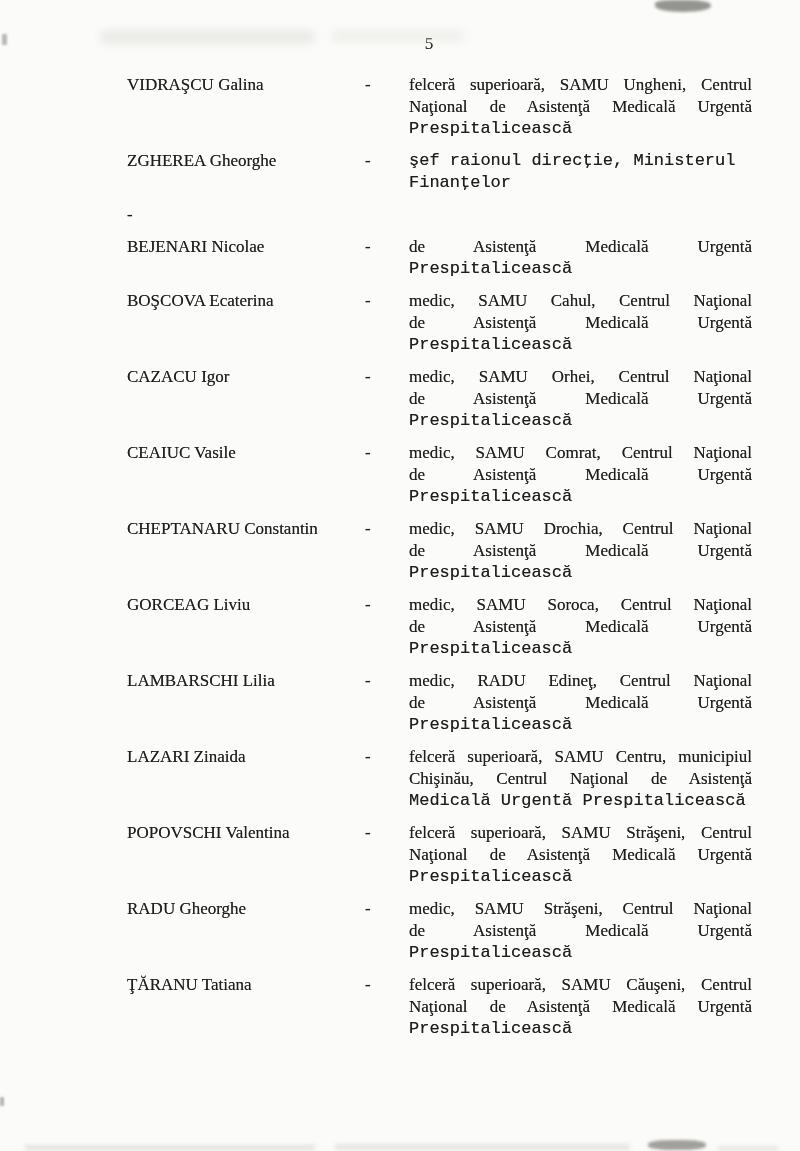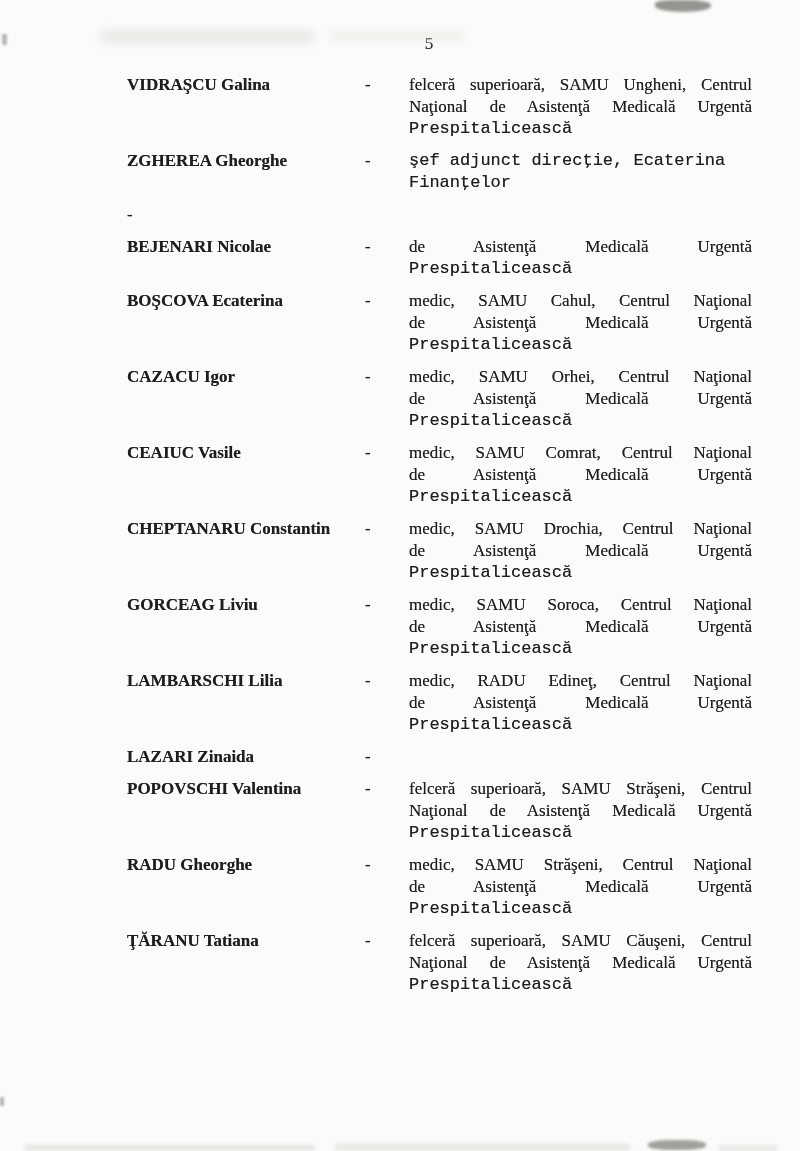--- a/index.html
+++ b/index.html
@@ -36,21 +36,20 @@
   .entry {
     display: flex;
     margin-bottom: 10px;
     font-size: 17px;
     line-height: 22px;
     text-shadow: 0 0 0.4px rgba(25,25,25,0.65);
   }
   .entry .name {
     flex: none;
     width: 238px;
-    font-weight: bold;
   }
   .entry .dash {
     flex: none;
     width: 19px;
   }
   .entry .desc {
     flex: 1;
     min-width: 0;
     margin-left: 25px;
   }
@@ -97,21 +96,21 @@
           <div class="desc">
             <div class="line just">felceră superioară, SAMU Ungheni, Centrul</div>
             <div class="line just">Naţional de Asistenţă Medicală Urgentă</div>
             <div class="line last">Prespitalicească</div>
           </div>
         </div>
         <div class="entry">
           <div class="name">ZGHEREA Gheorghe</div>
           <div class="dash">-</div>
           <div class="desc">
-            <div class="line last">şef adjunct direcţie, Ecaterina Finanţelor</div>
+            <div class="line last">şef raionul direcţie, Ministerul Finanţelor</div>
           </div>
         </div>
         <div class="entry">
           <div class="dash">-</div>
         </div>
       </div>
 
 
     <div id="entries-medal">
         <div class="entry">
@@ -172,20 +171,25 @@
           <div class="dash">-</div>
           <div class="desc">
             <div class="line just">medic, RADU Edineţ, Centrul Naţional</div>
             <div class="line just">de Asistenţă Medicală Urgentă</div>
             <div class="line last">Prespitalicească</div>
           </div>
         </div>
         <div class="entry">
           <div class="name">LAZARI Zinaida</div>
           <div class="dash">-</div>
+          <div class="desc">
+            <div class="line just">felceră superioară, SAMU Centru, municipiul</div>
+            <div class="line just">Chişinău, Centrul Naţional de Asistenţă</div>
+            <div class="line last">Medicală Urgentă Prespitalicească</div>
+          </div>
         </div>
         <div class="entry">
           <div class="name">POPOVSCHI Valentina</div>
           <div class="dash">-</div>
           <div class="desc">
             <div class="line just">felceră superioară, SAMU Străşeni, Centrul</div>
             <div class="line just">Naţional de Asistenţă Medicală Urgentă</div>
             <div class="line last">Prespitalicească</div>
           </div>
         </div>

